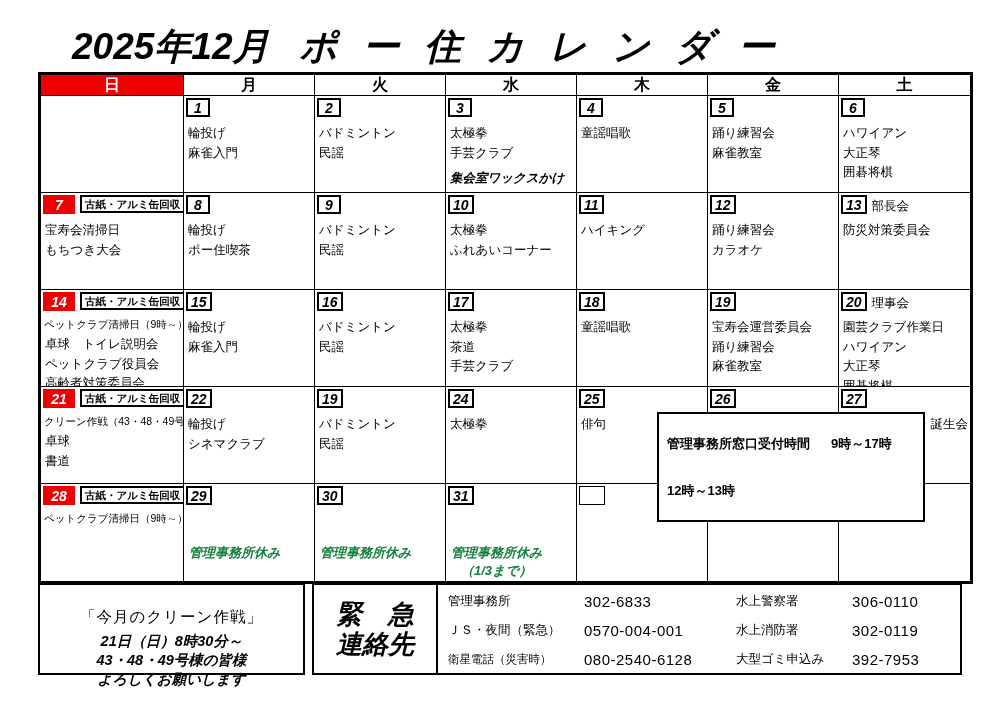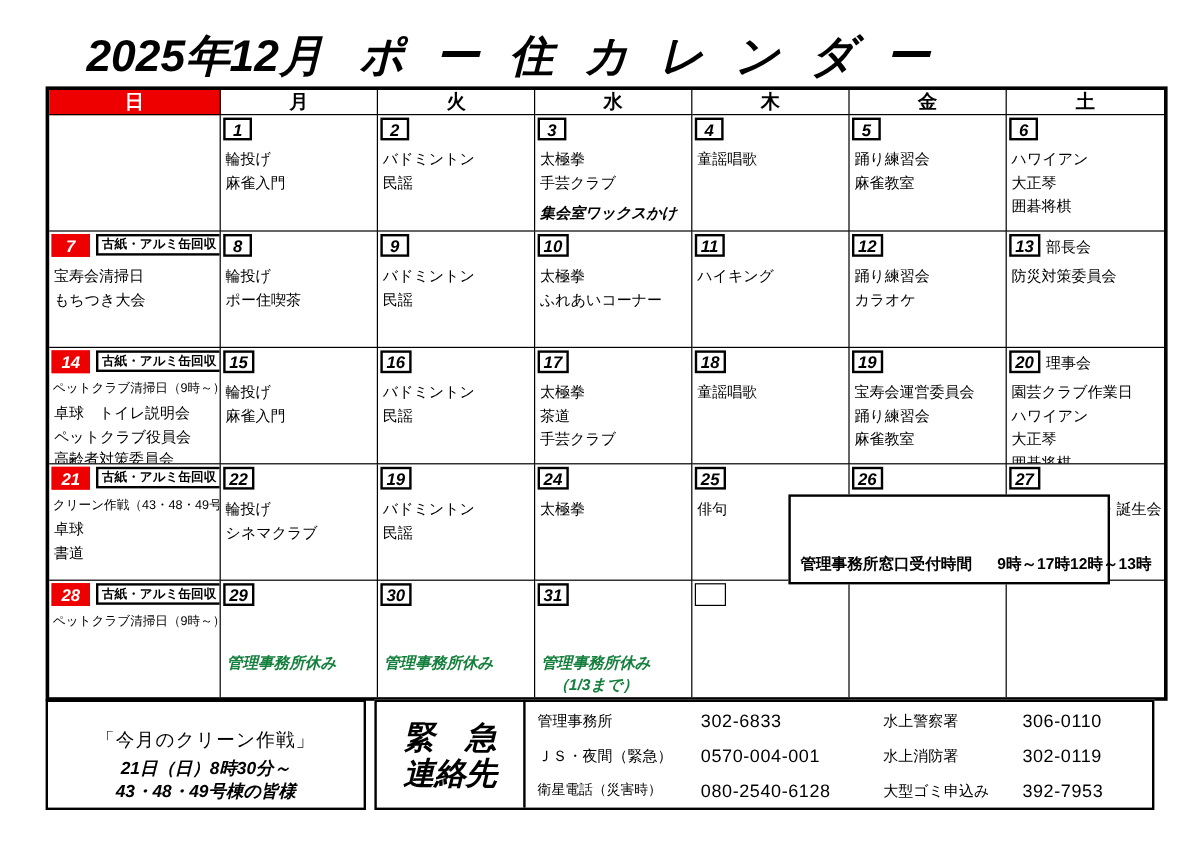--- a/index.html
+++ b/index.html
@@ -37,23 +37,23 @@
   .small-note{margin:3px 0 0 3px;font-size:10.5px;line-height:14px;white-space:nowrap;}
   .events{margin:4px 0 0 4px;}
   .event{font-size:12.5px;line-height:19.5px;white-space:nowrap;}
   .footnote{position:absolute;left:4px;bottom:5px;font-size:12.5px;
             font-weight:bold;font-style:italic;white-space:nowrap;}
   .rednote{position:absolute;left:5px;top:60px;color:#15803d;
            font-weight:bold;font-style:italic;font-size:13px;line-height:18px;}
   .rednote .indent{padding-left:10px;}
 
   
-  .office{position:absolute;left:657px;top:412px;width:268px;height:75px;
+  .office{position:absolute;left:657px;top:412px;width:268px;height:110px;
           border:2.5px solid #000;box-sizing:border-box;background:#fff;
-          display:flex;justify-content:space-around;padding:6px 8px;align-items:flex-end;}
+          display:flex;flex-direction:column;justify-content:space-around;padding:6px 8px;}
   .oh-row{display:flex;font-size:13px;font-weight:bold;white-space:nowrap;}
   .oh-label{width:164px;}
 
   
   .cleanbox{position:absolute;left:38px;top:583px;width:267px;height:92px;
             border:2.5px solid #000;box-sizing:border-box;text-align:center;}
   .clean-title{font-size:15.5px;margin-top:22px;letter-spacing:1px;}
   .clean-lines{font-style:italic;font-weight:bold;font-size:14.5px;line-height:19px;margin-top:4px;}
 
   .embox{position:absolute;left:312px;top:583px;width:650px;height:92px;
@@ -387,20 +387,21 @@
     <div class="oh-row">
       <span class="oh-time">12時～13時</span>
     </div>
   </div>
 
   <div class="cleanbox">
     <div class="clean-title">「今月のクリーン作戦」</div>
     <div class="clean-lines">
       <div>21日（日）8時30分～</div>
       <div>43・48・49号棟の皆様</div>
+      <div>よろしくお願いします</div>
     </div>
   </div>
 
   <div class="embox">
     <div class="em-label">
       <div>緊　急</div>
       <div>連絡先</div>
     </div>
     <div class="em-grid">
       <div class="em-name">管理事務所</div>

